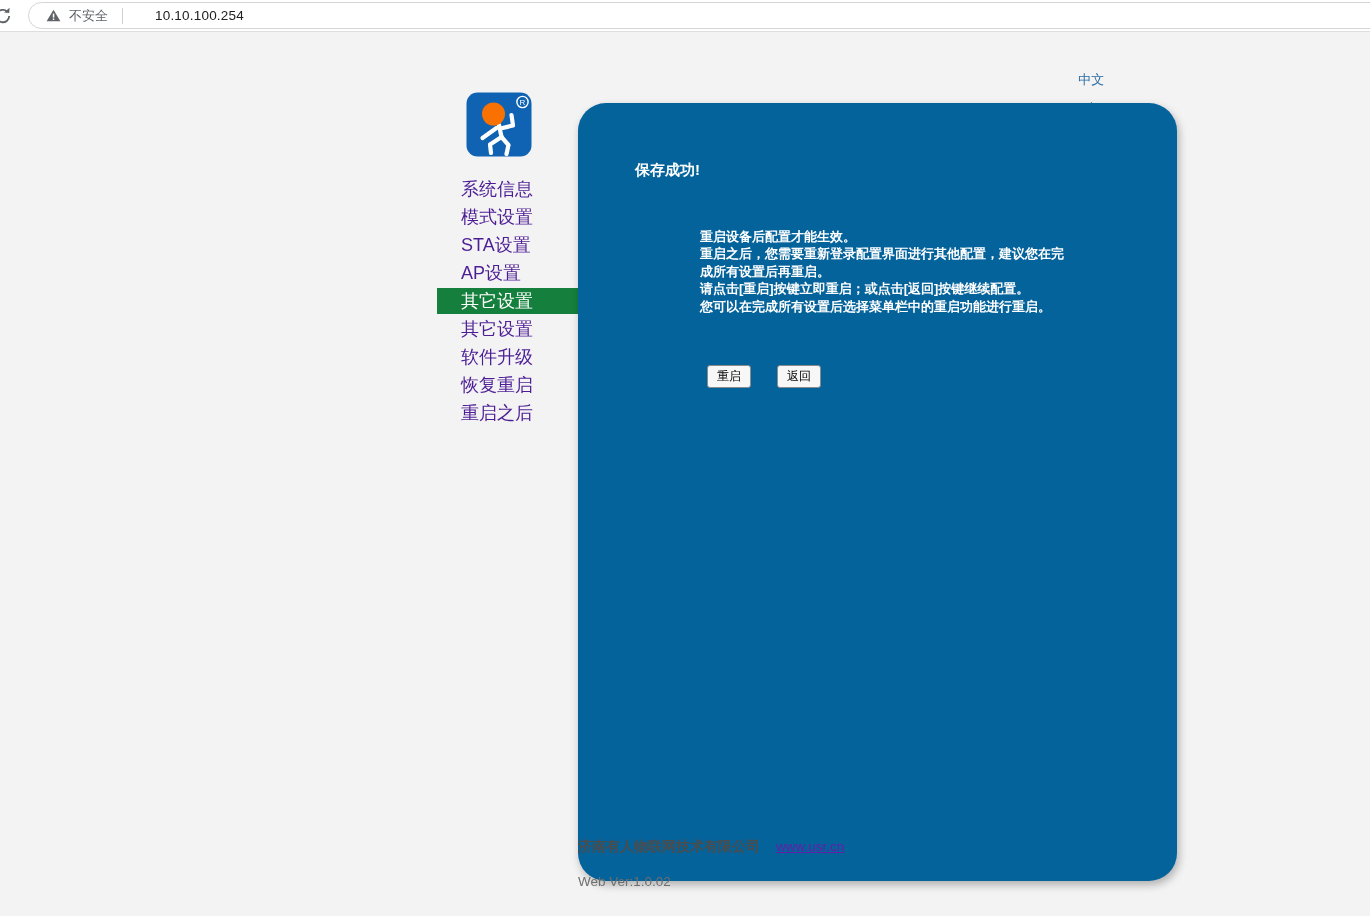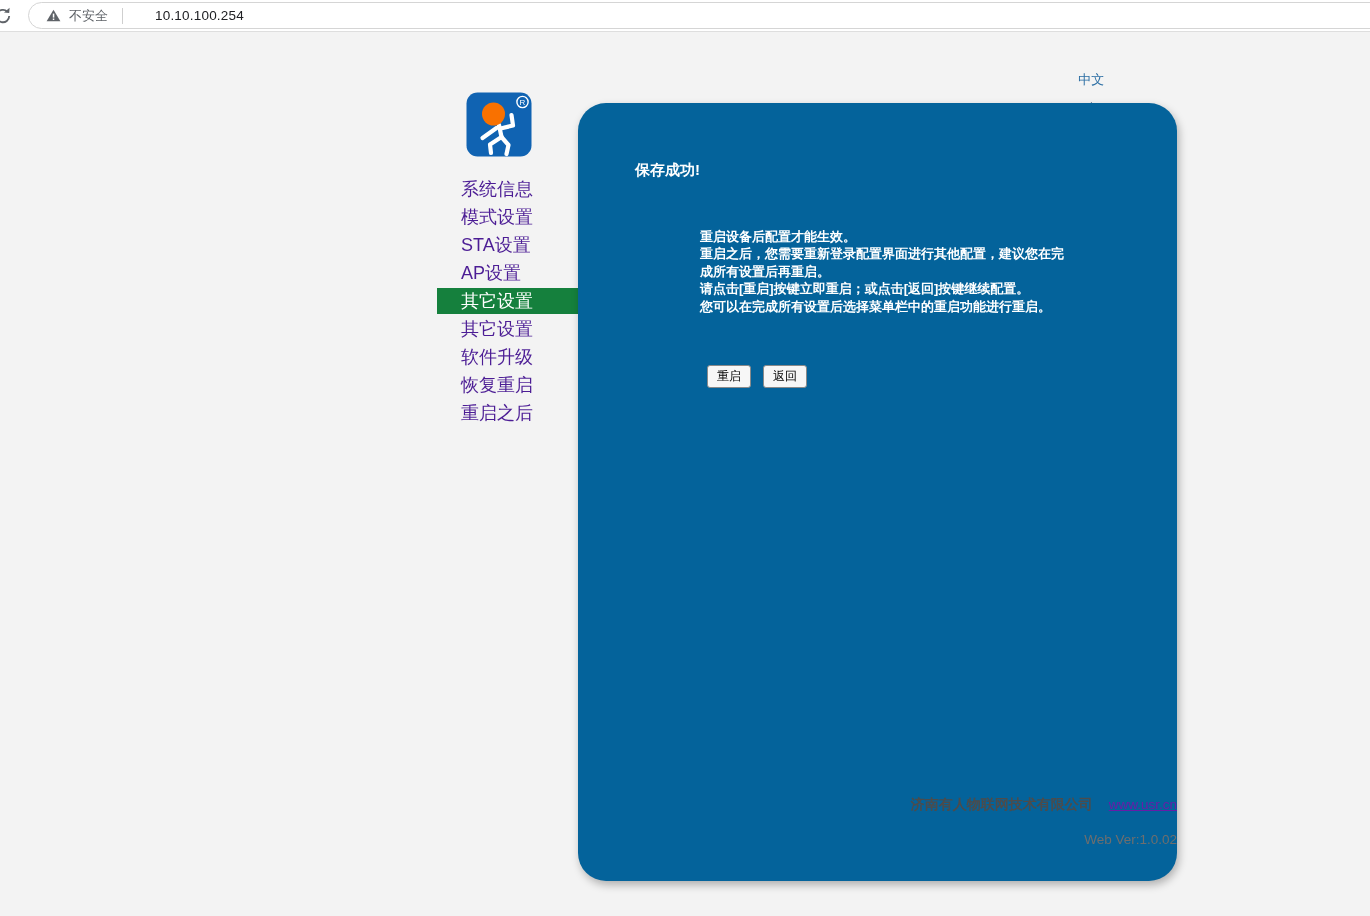--- a/index.html
+++ b/index.html
@@ -58,32 +58,32 @@
   }
   .panel-heading {
     position:absolute; left:57px; top:58px;
     font-size:15px; font-weight:bold; color:#ffffff;
   }
   .panel-body {
     position:absolute; left:122px; top:125px; width:390px;
     font-size:13px; font-weight:bold; line-height:17.4px; color:#ffffff;
   }
   .panel-buttons {
-    position:absolute; left:129px; top:262px; display:flex; gap:12px;
+    position:absolute; left:129px; top:262px; display:flex; gap:26px;
   }
   .btn {
     min-width:37px; height:23px; padding:2px 9px;
     background:#f7f7f7; border:1px solid #8a8a8a; border-radius:3px;
     font-size:12px; color:#000; cursor:pointer;
     font-family:"Liberation Sans","DejaVu Sans",sans-serif;
   }
 
   
   .footer {
-    position:absolute; left:578px; top:796px; width:599px; text-align:right;
+    position:absolute; left:578px; top:838px; width:599px; text-align:left;
   }
   .footer-line1 { font-size:14px; color:#4c4c4c; }
   .company-name { font-weight:bold; }
   .site-link { margin-left:16px; font-size:13.5px; color:#681da8; text-decoration:underline; cursor:pointer; font-weight:normal; }
   .footer-version { margin-top:18px; font-size:13.5px; color:#6e6e6e; }
 </style>
 </head>
 <body>
 
 <div class="browser-bar">

